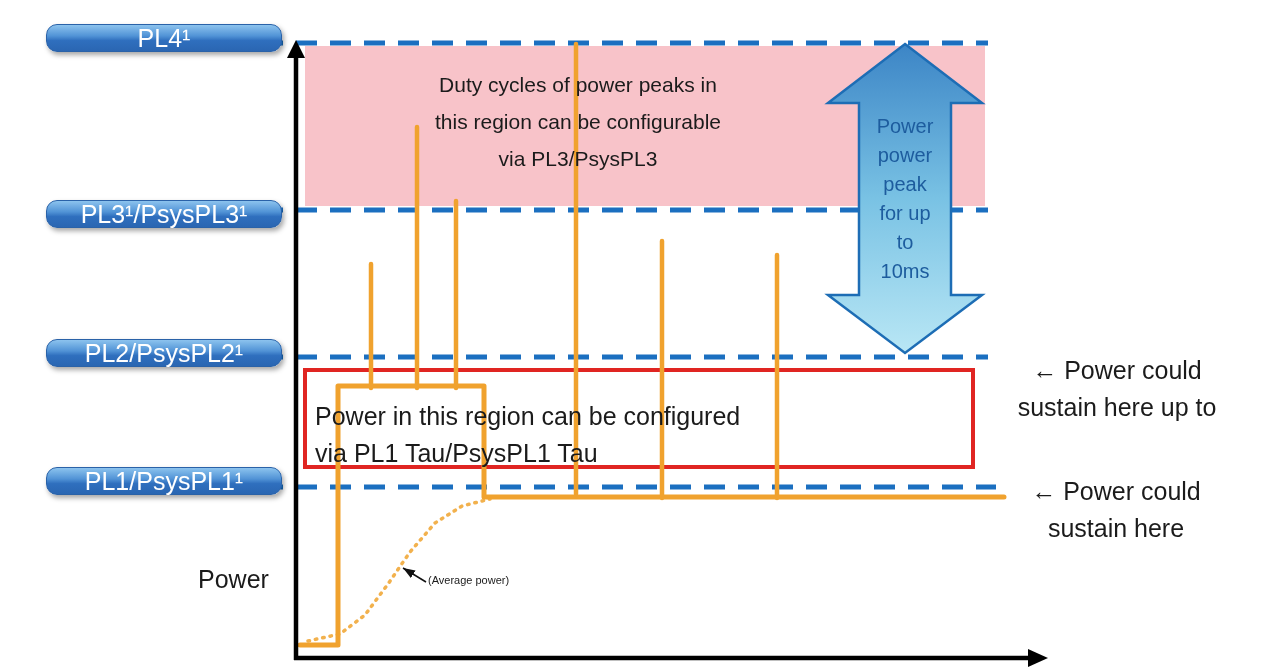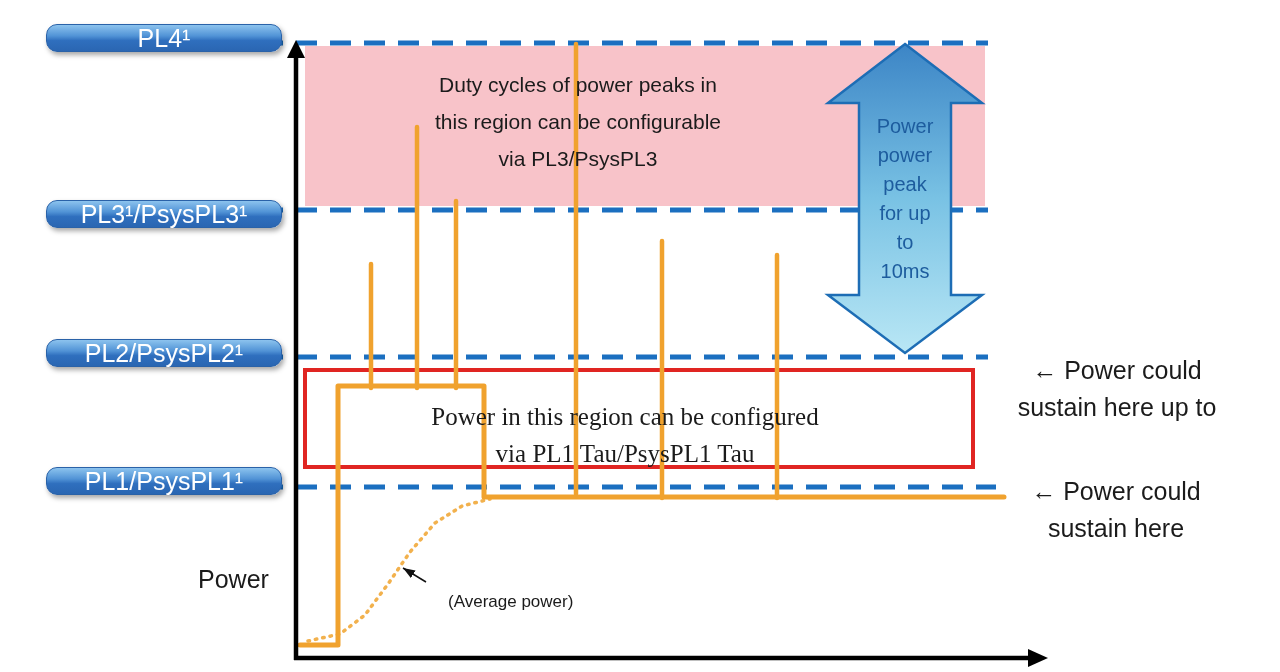--- a/index.html
+++ b/index.html
@@ -21,26 +21,26 @@
     z-index:3;
     margin-left:16px;
   }
   .region { position:absolute; z-index:1; }
   #pl3-region { left:305px; top:46px; width:680px; height:160px; background:#f8c3c9; }
   #pl1-region { left:303px; top:368px; width:672px; height:101px; border:4px solid #e02522; background:transparent; }
   #chart-svg { position:absolute; left:0; top:0; z-index:2; }
   .txt { position:absolute; z-index:3; color:#1b1b1b; }
   .txt .line { white-space:nowrap; }
   #pl3-region-text { left:358px; top:66px; width:440px; text-align:center; font-size:21px; line-height:37px; }
-  #pl1-region-text { left:315px; top:398px; width:620px; text-align:center; font-size:25px; line-height:37px;font-family:Liberation Serif, serif; }
+  #pl1-region-text { left:315px; top:398px; width:620px; text-align:left; font-size:25px; line-height:37px; }
   #peak-arrow-text { left:869px; top:112px; width:72px; text-align:center; font-size:20px; line-height:29px; color:#1d5c9e; }
   #sustain-100s { left:993px; top:352px; width:248px; text-align:center; font-size:25px; line-height:37px; }
   #sustain-forever { left:1010px; top:473px; width:212px; text-align:center; font-size:25px; line-height:37px; }
   #power-axis-label { left:198px; top:565px; font-size:25px; }
-  #average-power-label { left:448px; top:574px; font-size:17px;margin-top:18px; }
+  #average-power-label { left:428px; top:574px; font-size:11px; }
 </style>
 </head>
 <body>
 
 <div class="region" id="pl3-region"></div>
 <div class="region" id="pl1-region"></div>
 
 <svg id="chart-svg" width="1280" height="672" viewBox="0 0 1280 672">
   <defs>
     <linearGradient id="arrowGrad" x1="0" y1="0" x2="0" y2="1">

